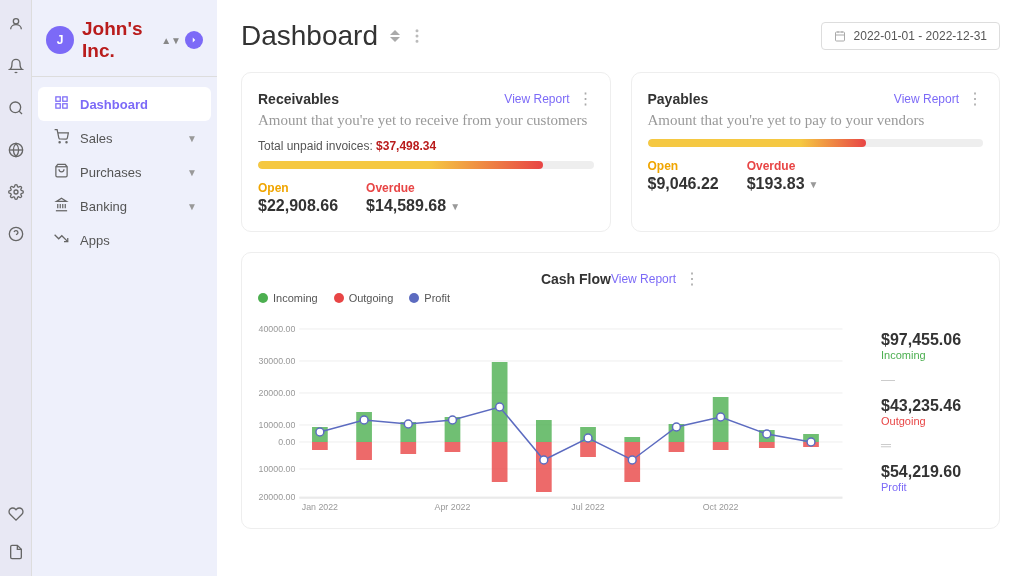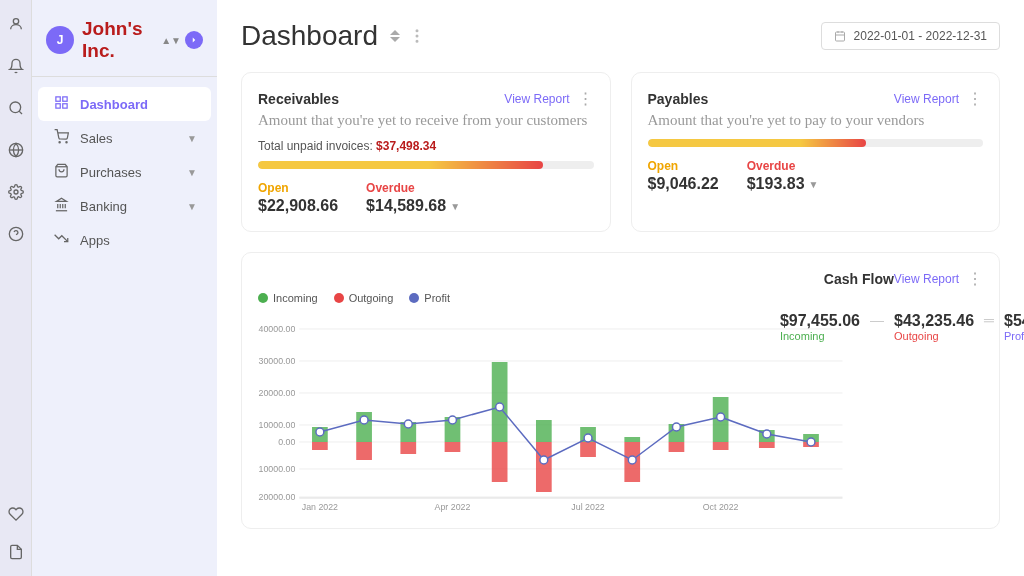--- a/index.html
+++ b/index.html
@@ -215,21 +215,21 @@
     .amount-value .chevron-down { font-size: 10px; color: #999; }
 
     
     .cashflow-section {
       border: 1px solid #eee;
       border-radius: 10px;
       padding: 16px;
     }
     .cashflow-header {
       display: flex;
-      justify-content: flex-end;
+      justify-content: center;
       align-items: center;
       margin-bottom: 4px;
     }
     .cashflow-title {
       font-size: 14px;
       font-weight: 600;
       color: #333;
     }
     .cashflow-subtitle {
       font-size: 11px;
@@ -258,20 +258,21 @@
       gap: 6px;
     }
     .chart-main {
       flex: 1;
       position: relative;
       height: 200px;
     }
     .chart-stats {
       width: 110px;
       display: flex;
+      flex-direction: column;
       justify-content: center;
       gap: 10px;
       padding-left: 8px;
     }
     .stat-value {
       font-size: 16px;
       font-weight: 700;
       color: #333;
     }
     .stat-label-incoming { font-size: 11px; color: #4caf50; }

